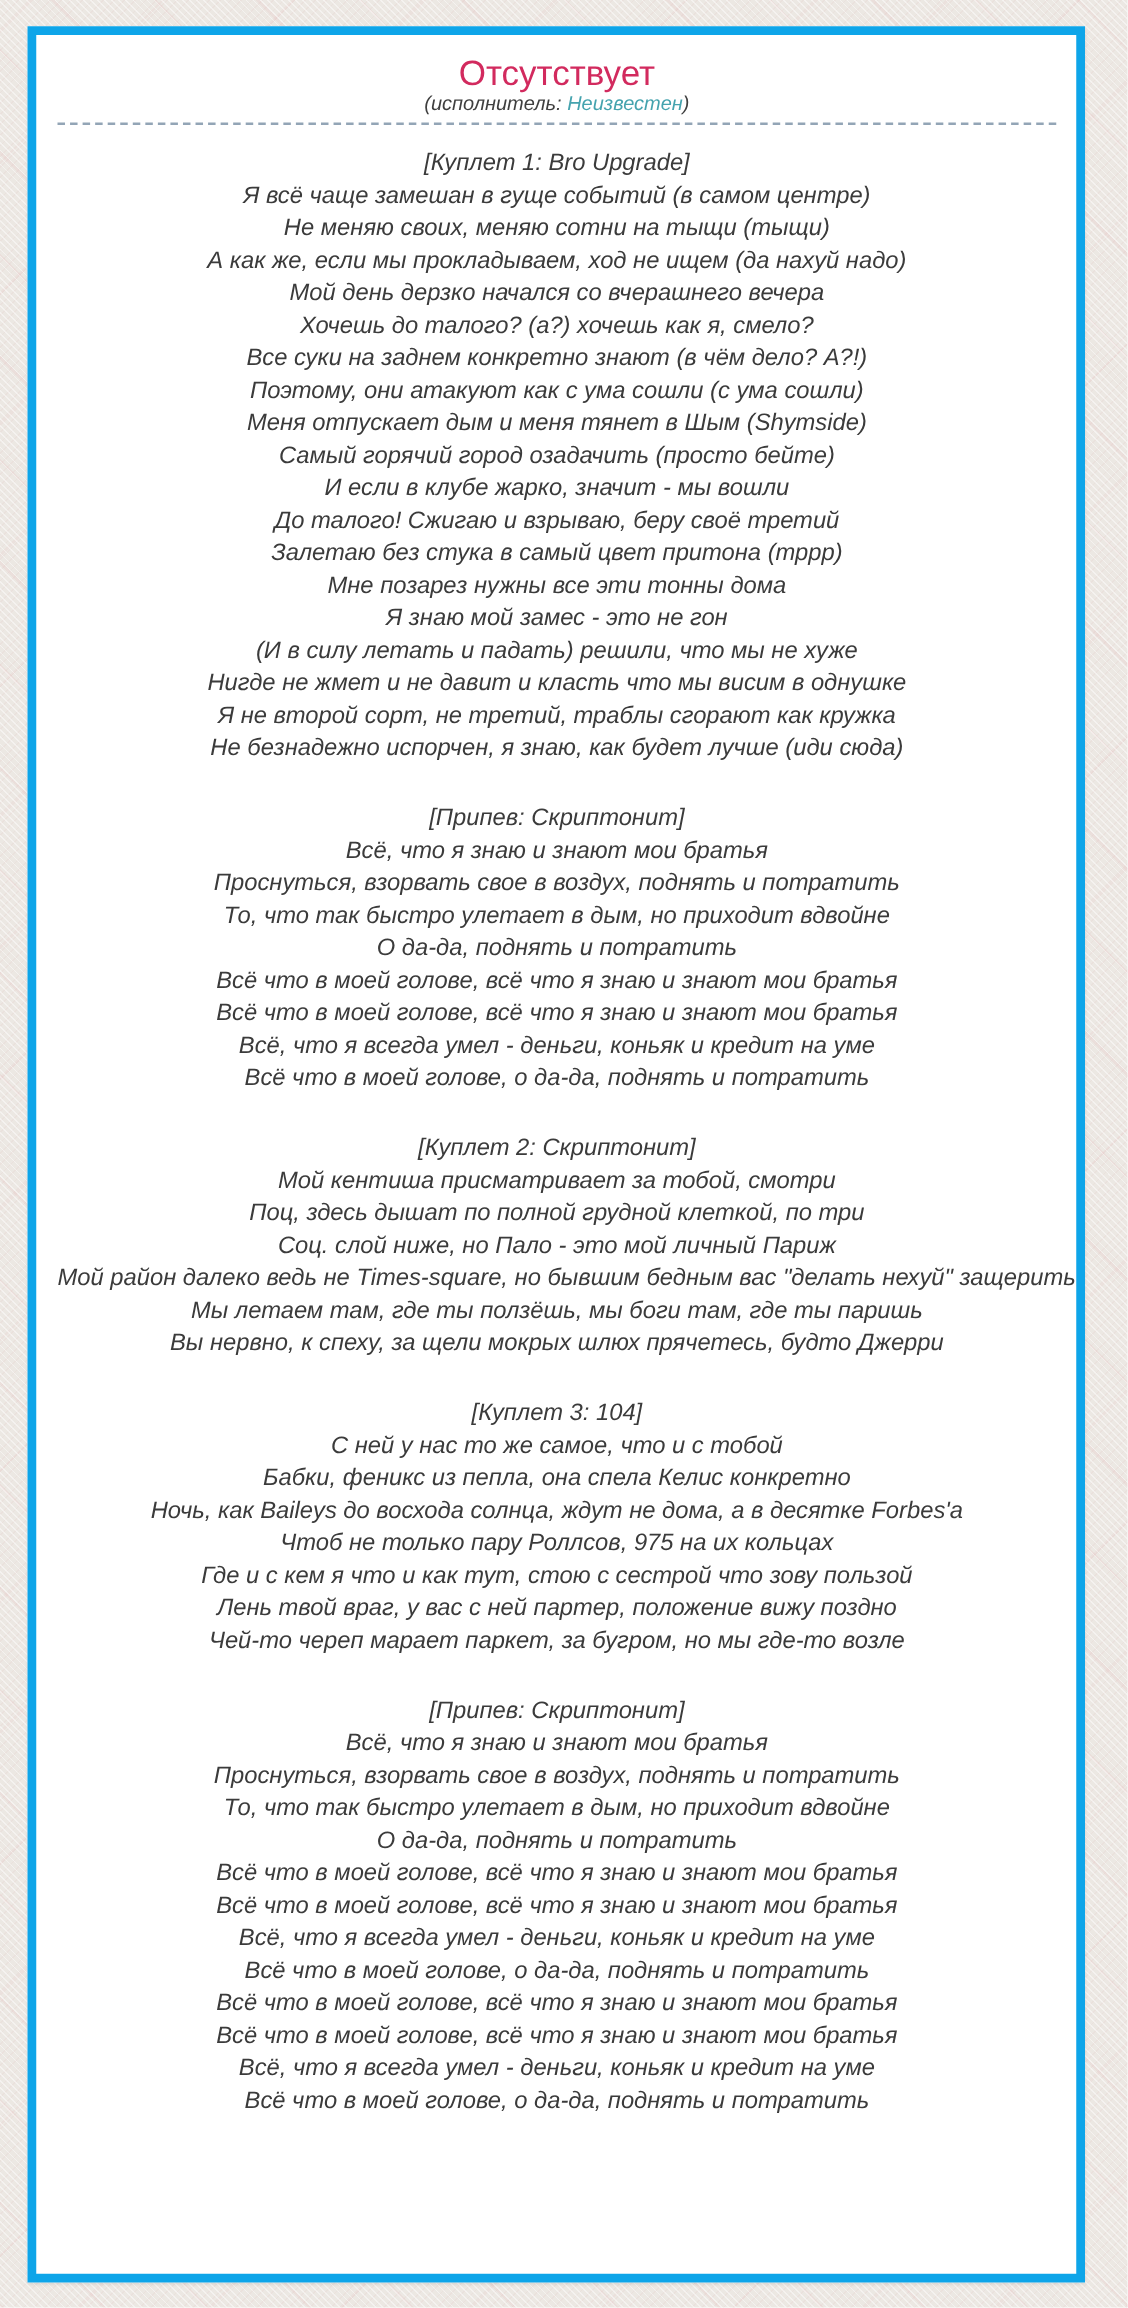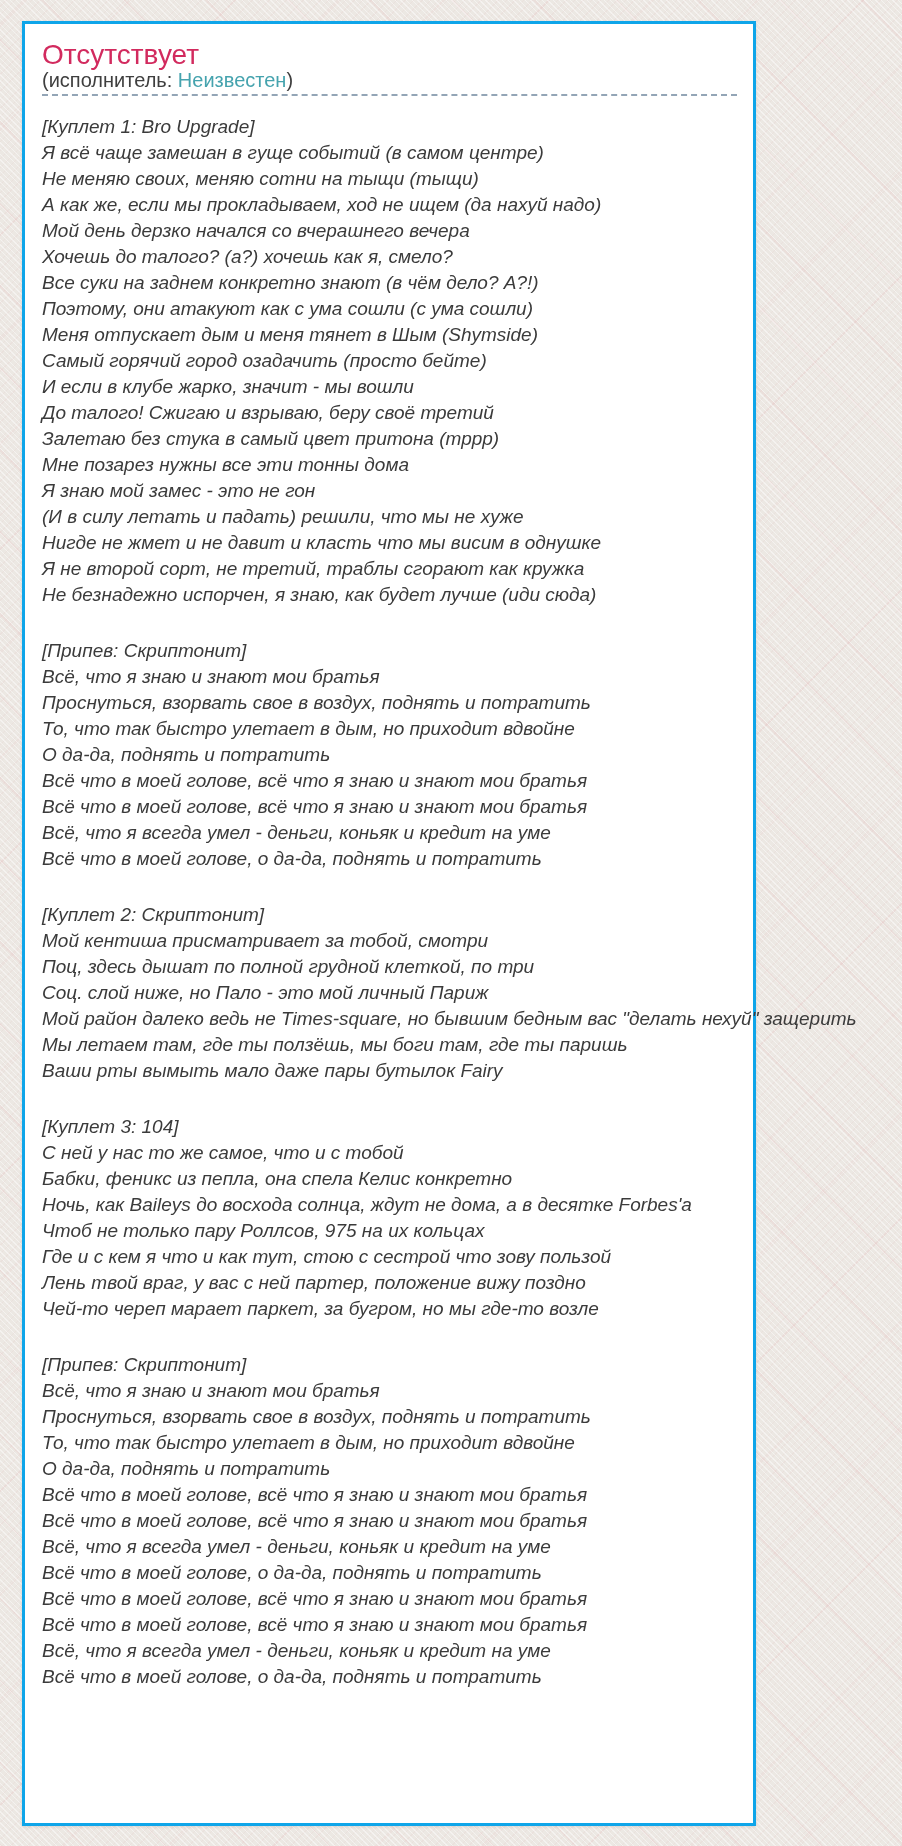--- a/index.html
+++ b/index.html
@@ -14,39 +14,41 @@
     background-color: #ece8e3;
     background-image:
       repeating-linear-gradient(45deg, rgba(255,255,255,0.45) 0 1px, transparent 1px 4px),
       repeating-linear-gradient(-45deg, rgba(219,170,170,0.10) 0 1px, transparent 1px 6px),
       repeating-linear-gradient(45deg, rgba(224,146,152,0.10) 0 2px, transparent 2px 58px),
       repeating-linear-gradient(-45deg, rgba(224,146,152,0.08) 0 2px, transparent 2px 74px);
   }
   .card {
     box-sizing: border-box;
     margin: 21px 22px 20px 22px;
-    width: 734px;
+    width: 846px;
     height: 1805px;
     background: #ffffff;
-    border: 3px solid #0ea5e9;
+    border: 7px solid #0ea5e9;
     box-shadow: 0 1px 3px rgba(0,0,0,0.10);
     padding: 14px 16px 0 17px;
+    text-align: center;
   }
   .page-title {
     font-size: 28px;
     line-height: 26px;
     font-weight: 400;
     color: #d22a5e;
     margin: 4px 0 2px 0;
   }
   .subtitle {
-    font-size: 20px;
+    font-size: 16px;
     line-height: 20px;
     color: #3f3f3f;
     margin: 0;
+    font-style: italic;
   }
   .artist-link {
     color: #45a3ae;
     text-decoration: none;
     cursor: pointer;
   }
   .separator {
     height: 0;
     border-bottom: 2px dashed #93a5b6;
     margin: 4px 0 0 0;
@@ -109,21 +111,21 @@
         <div class="lyric-line">Всё, что я всегда умел - деньги, коньяк и кредит на уме</div>
         <div class="lyric-line">Всё что в моей голове, о да-да, поднять и потратить</div>
       </div>
       <div class="lyrics-section">
         <div class="section-header">[Куплет 2: Скриптонит]</div>
         <div class="lyric-line">Мой кентиша присматривает за тобой, смотри</div>
         <div class="lyric-line">Поц, здесь дышат по полной грудной клеткой, по три</div>
         <div class="lyric-line">Соц. слой ниже, но Пало - это мой личный Париж</div>
         <div class="lyric-line">Мой район далеко ведь не Times-square, но бывшим бедным вас "делать нехуй" защерить</div>
         <div class="lyric-line">Мы летаем там, где ты ползёшь, мы боги там, где ты паришь</div>
-        <div class="lyric-line">Ваши рты вымыть мало даже пары бутылок Fairy</div>
+        <div class="lyric-line">Вы нервно, к спеху, за щели мокрых шлюх прячетесь, будто Джерри</div>
       </div>
       <div class="lyrics-section">
         <div class="section-header">[Куплет 3: 104]</div>
         <div class="lyric-line">С ней у нас то же самое, что и с тобой</div>
         <div class="lyric-line">Бабки, феникс из пепла, она спела Келис конкретно</div>
         <div class="lyric-line">Ночь, как Baileys до восхода солнца, ждут не дома, а в десятке Forbes'а</div>
         <div class="lyric-line">Чтоб не только пару Роллсов, 975 на их кольцах</div>
         <div class="lyric-line">Где и с кем я что и как тут, стою с сестрой что зову пользой</div>
         <div class="lyric-line">Лень твой враг, у вас с ней партер, положение вижу поздно</div>
         <div class="lyric-line">Чей-то череп марает паркет, за бугром, но мы где-то возле</div>

